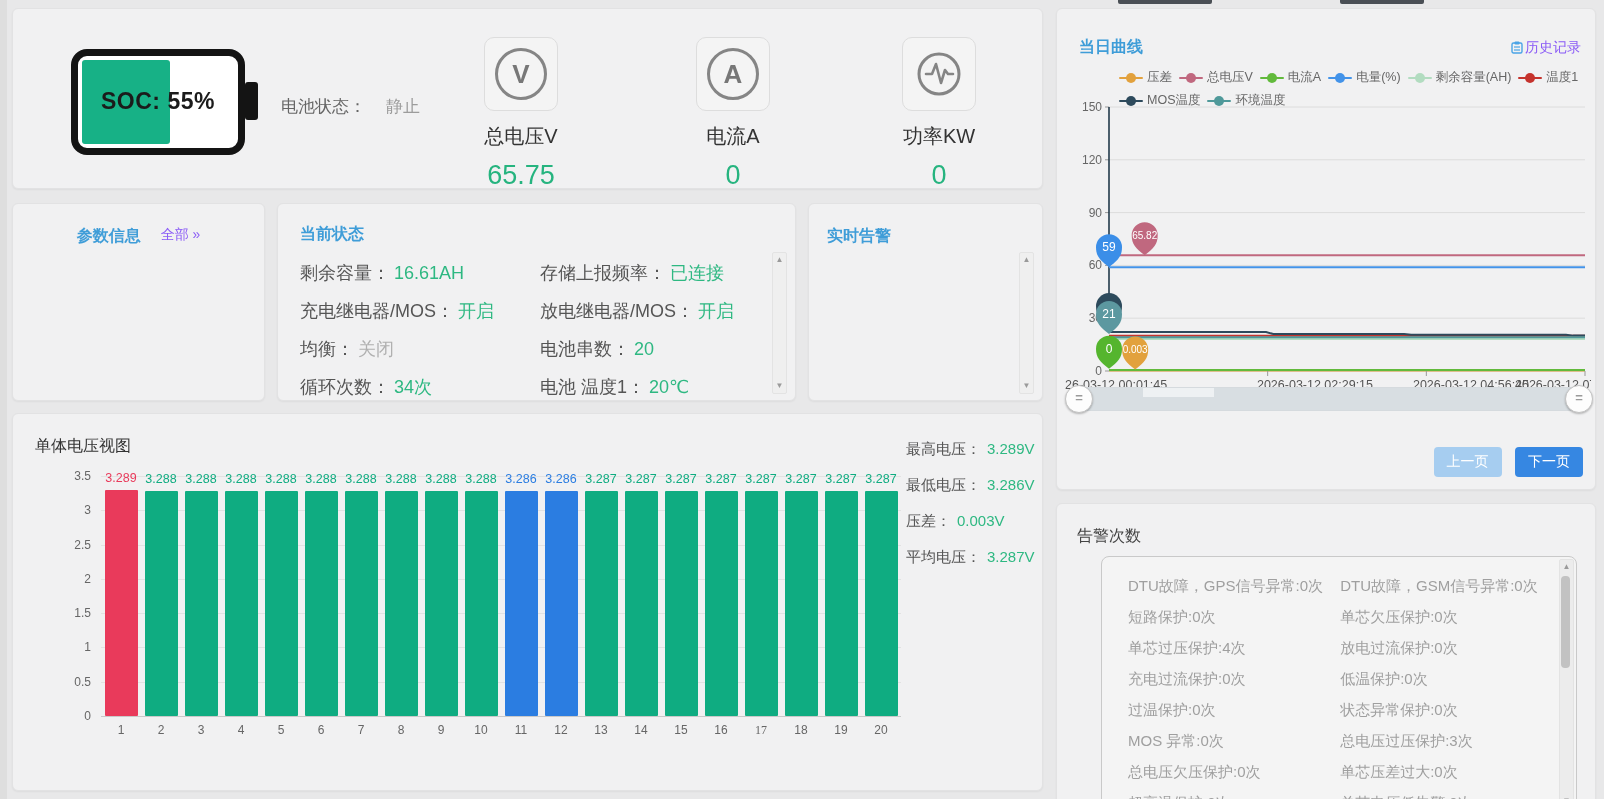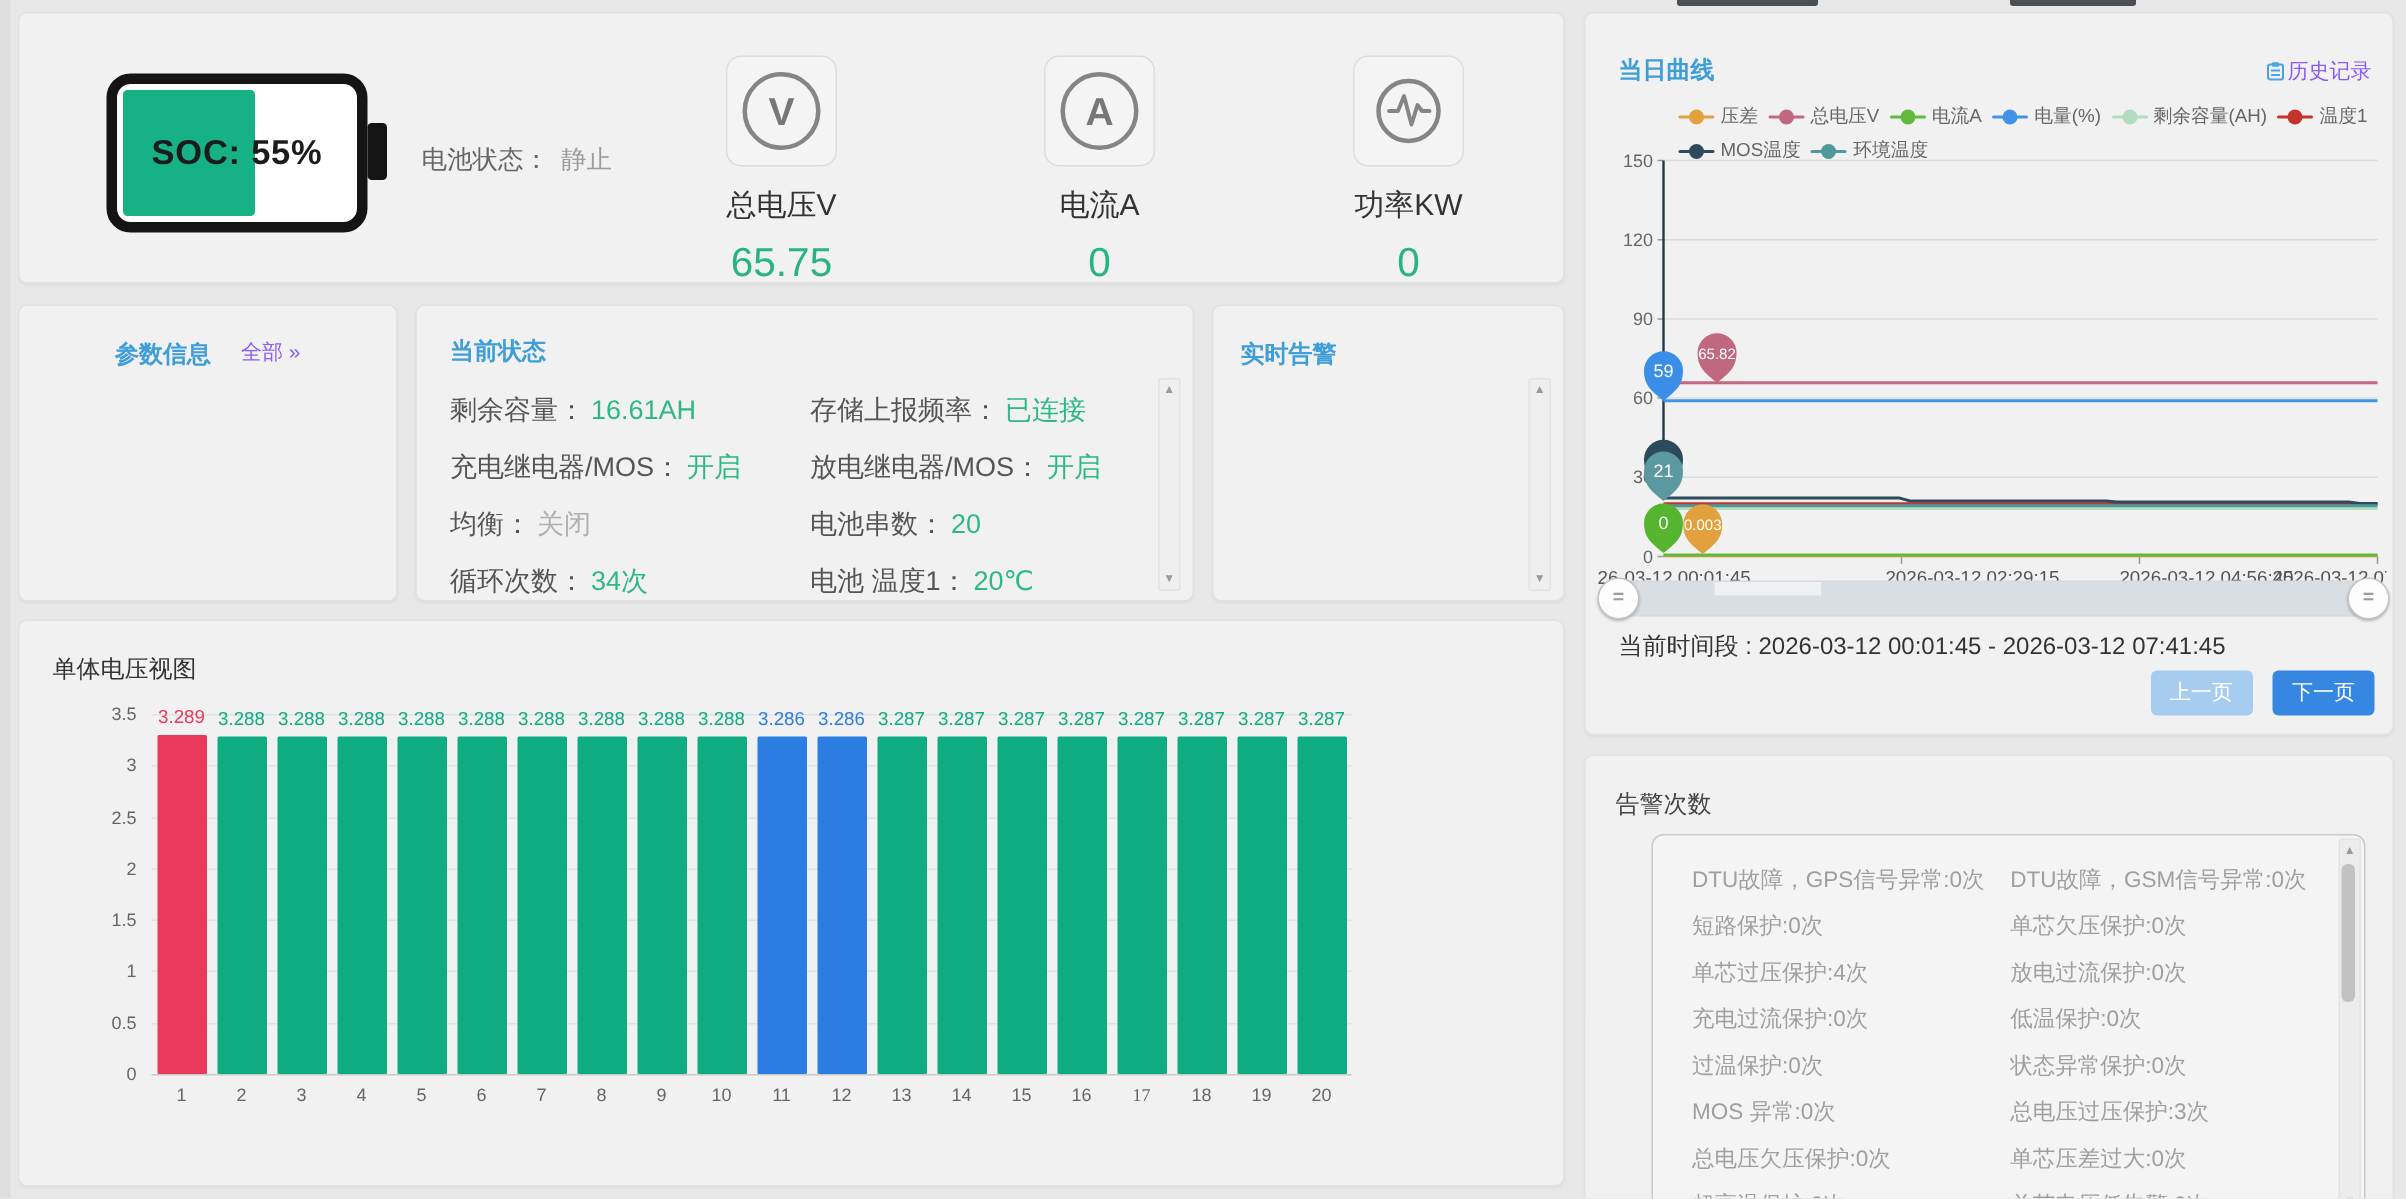--- a/index.html
+++ b/index.html
@@ -9,21 +9,21 @@
   .top-dark{position:absolute;top:0;height:4px;background:#4a4f55;border-radius:0 0 2px 2px;}
   .panel{position:absolute;background:#f1f1f2;border:1px solid #e2e2e3;border-radius:6px;box-shadow:0 1px 2px rgba(0,0,0,.05);box-sizing:border-box;}
   .p-title{font-size:16px;color:#3f9dd8;font-weight:bold;}
   .link-blue{color:#8b5cf6;font-size:14px;cursor:pointer;}
   
   .battery{position:absolute;left:58px;top:40px;width:160px;height:92px;border:7px solid #141414;border-radius:16px;background:#fff;}
   .battery .fill{position:absolute;left:4px;top:4px;bottom:4px;width:55%;background:#17b186;border-radius:3px;}
   .battery .nub{position:absolute;right:-20px;top:26px;width:13px;height:38px;background:#141414;border-radius:3px;}
   .battery .soc{position:absolute;width:100%;top:32px;text-align:center;font-size:23px;font-weight:bold;color:#1b1b1b;letter-spacing:.5px;}
   .batt-status{position:absolute;left:268px;top:86px;font-size:17px;color:#666;}
-  .batt-status .v{color:#9c9c9c;margin-left:8px;}
+  .batt-status .v{color:#9c9c9c;margin-left:20px;}
   .metric{position:absolute;top:28px;width:160px;text-align:center;}
   .metric .card{width:72px;height:72px;margin:0 auto;background:#f4f4f4;border:1px solid #ddd;border-radius:10px;display:flex;align-items:center;justify-content:center;}
   .metric .ring{width:46px;height:46px;border:3px solid #858585;border-radius:50%;display:flex;align-items:center;justify-content:center;font-size:26px;font-weight:bold;color:#777;}
   .metric .lbl{margin-top:12px;font-size:20px;color:#333;}
   .metric .val{margin-top:10px;font-size:27px;color:#26b47f;}
   
   .param-row{font-size:15px;color:#666;margin:0 0 11px 0;}
   .param-row .v{color:#7fcbaa;}
   .kv{font-size:18px;color:#555;margin-bottom:14px;white-space:nowrap;}
   .kv .v{color:#2eb882;margin-left:4px;}
@@ -220,20 +220,26 @@
         <div class="bar" style="left: 683.5px; width: 33px; height: 225.394px; background: rgb(15, 172, 129);"></div>
         <div class="bar-label" style="left: 700px; top: -4.39429px; color: rgb(15, 172, 129);">3.287</div>
         <div class="xtick" style="left: 700px;">18</div>
         <div class="bar" style="left: 723.5px; width: 33px; height: 225.394px; background: rgb(15, 172, 129);"></div>
         <div class="bar-label" style="left: 740px; top: -4.39429px; color: rgb(15, 172, 129);">3.287</div>
         <div class="xtick" style="left: 740px;">19</div>
         <div class="bar" style="left: 763.5px; width: 33px; height: 225.394px; background: rgb(15, 172, 129);"></div>
         <div class="bar-label" style="left: 780px; top: -4.39429px; color: rgb(15, 172, 129);">3.287</div>
         <div class="xtick" style="left: 780px;">20</div>
       </div>
+    <div style="position:absolute;left:893px;top:26px;" id="cell-stats">
+        <div class="stat-row"><span>最高电压：</span><span class="v">3.289V</span></div>
+        <div class="stat-row"><span>最低电压：</span><span class="v">3.286V</span></div>
+        <div class="stat-row"><span>压差：</span><span class="v">0.003V</span></div>
+        <div class="stat-row"><span>平均电压：</span><span class="v">3.287V</span></div>
+      </div>
   </div>
 
   <div class="panel" style="left:1056px;top:8px;width:540px;height:482px;">
     <div style="position:absolute;left:22px;top:28px;" class="p-title">当日曲线</div>
     <div style="position:absolute;right:14px;top:30px;" class="link-blue">
       <svg width="12" height="13" viewBox="0 0 12 13" style="vertical-align:-2px;margin-right:2px;">
           <rect x="1" y="2" width="10" height="10" rx="1.5" fill="none" stroke="#4aa4e6" stroke-width="1.4"></rect>
           <rect x="3.5" y="0.5" width="5" height="3" rx="1" fill="#4aa4e6"></rect>
           <line x1="3" y1="6" x2="9" y2="6" stroke="#4aa4e6" stroke-width="1.2"></line>
           <line x1="3" y1="9" x2="9" y2="9" stroke="#4aa4e6" stroke-width="1.2"></line>
@@ -343,24 +349,20 @@
         <line x1="363.3333333333333" y1="276" x2="363.3333333333333" y2="281" stroke="#999"></line>
         <text x="452" y="294" text-anchor="start" font-size="12.5" fill="#555">2026-03-12 07:26</text>
         <line x1="522" y1="276" x2="522" y2="281" stroke="#999"></line>
       </svg>
     <div class="dz">
       <div class="sel"></div>
       <div class="shadow"></div>
       <div class="dz-handle" style="left:-13px;">=</div>
       <div class="dz-handle" style="right:-13px;">=</div>
     </div>
-    <div class="time-line">
-      <span>当前时间段 :</span>
-      <span>2026-03-12 00:01:45 - 2026-03-12 07:41:45</span>
-    </div>
     <div class="pager">
       <button class="prev">上一页</button>
       <button class="next">下一页</button>
     </div>
   </div>
 
   <div class="panel" style="left:1056px;top:503px;width:540px;height:310px;">
     <div style="position:absolute;left:20px;top:22px;font-size:16px;color:#444;">告警次数</div>
     <div class="alarm-box">
       <div class="alarm-grid" id="alarm-grid">

